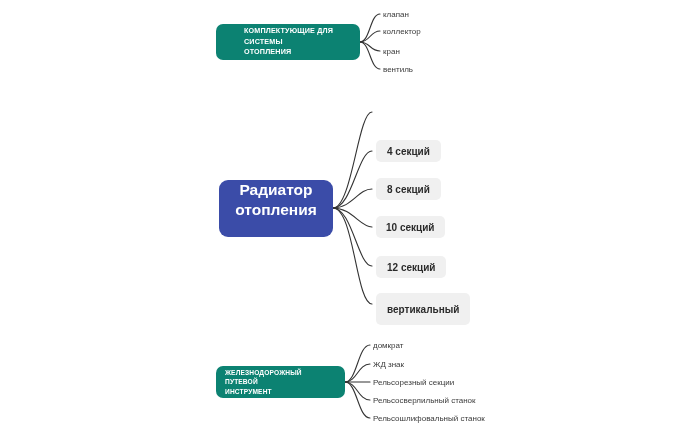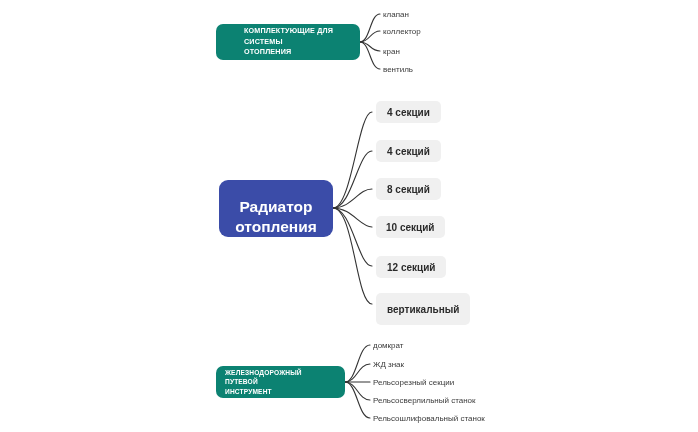--- a/index.html
+++ b/index.html
@@ -54,21 +54,21 @@
   
   .central-node {
     background: #3b4ca8;
     border-radius: 9px;
     color: #ffffff;
     font-size: 15.5px;
     font-weight: bold;
     line-height: 1.28;
     text-align: center;
     display: flex;
-    align-items: flex-end;
+    align-items: flex-start;
     justify-content: center;
   }
 
   
   .gray-pill {
     background: #f0f0f0;
     border-radius: 5px;
     color: #2b2b2b;
     font-size: 10px;
     font-weight: bold;
@@ -136,23 +136,20 @@
     <span>вентиль</span>
   </div>
 
   <div class="node central-node" style="left:219px; top:180px; width:114px; height:57px;">
     <div>
       <span class="tl">Радиатор</span><br>
       <span class="tl">отопления</span>
     </div>
   </div>
 
-  <div class="node gray-pill" style="left:376px; top:101px; height:22px;">
-    <span>4 секции</span>
-  </div>
   <div class="node gray-pill" style="left:376px; top:140px; height:22px;">
     <span>4 секций</span>
   </div>
   <div class="node gray-pill" style="left:376px; top:178px; height:22px;">
     <span>8 секций</span>
   </div>
   <div class="node gray-pill" style="left:376px; top:216px; height:22px;padding-left:10px;">
     <span>10 секций</span>
   </div>
   <div class="node gray-pill" style="left:376px; top:256px; height:22px;">

